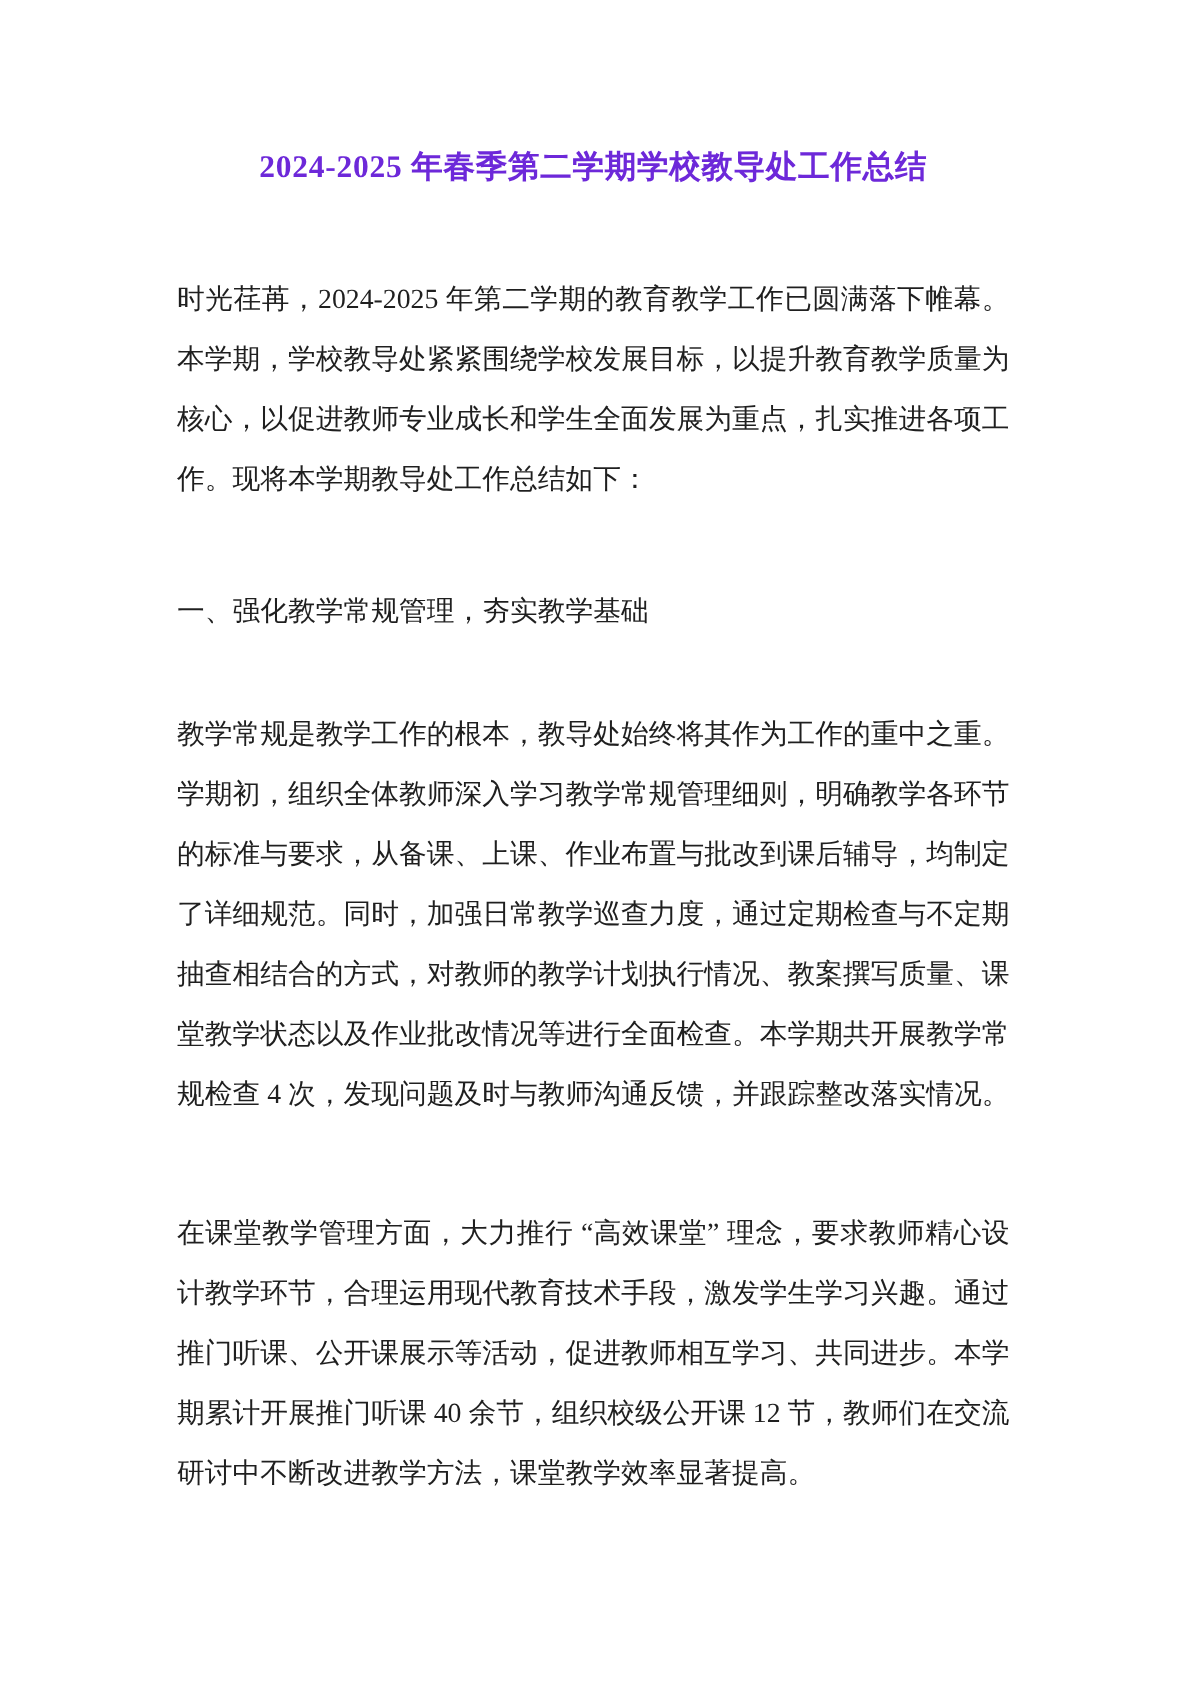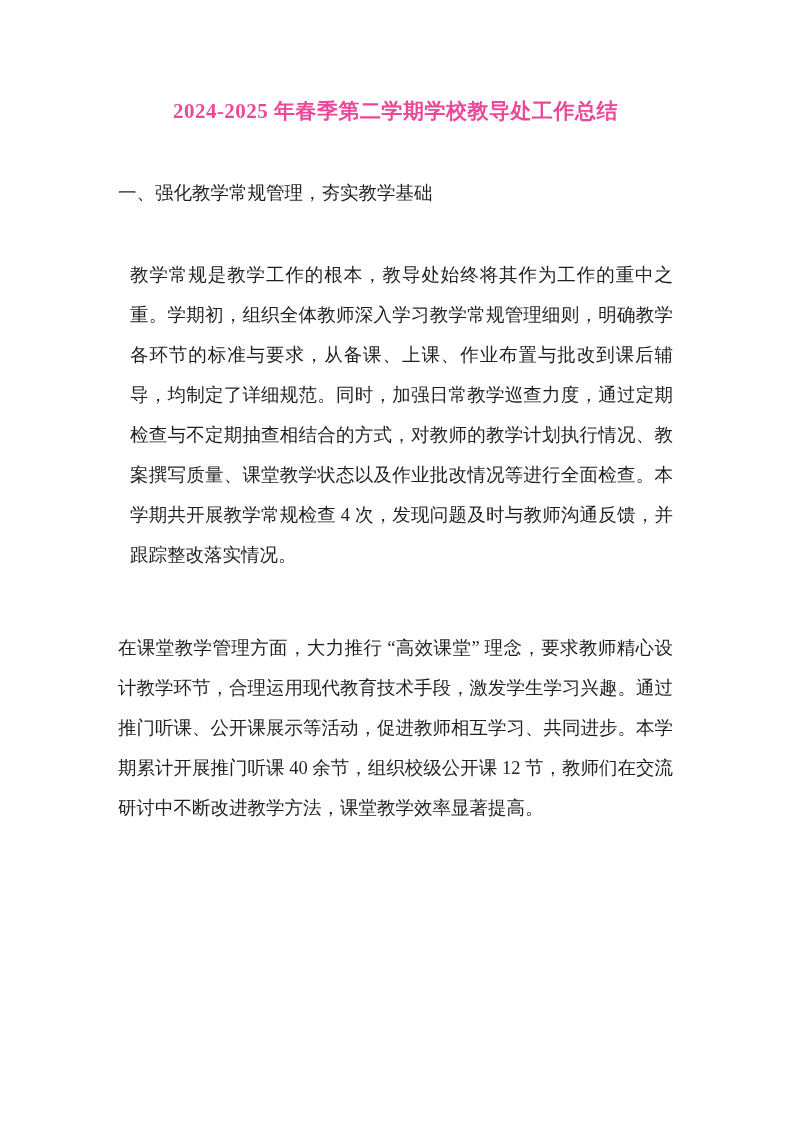--- a/index.html
+++ b/index.html
@@ -17,40 +17,41 @@
     overflow: hidden;
     font-family: "Liberation Serif", "DejaVu Serif", serif;
     color: #1f1f1f;
   }
   .doc-title {
     margin: 0;
     font-size: 21px;
     line-height: 28px;
     font-weight: bold;
     text-align: center;
-    color: #ec4899;
+    color: #6d28d9;
     letter-spacing: 0.5px;
   }
   .para {
     font-size: 18.5px;
     line-height: 40px;
     text-align: justify;
     color: #1f1f1f;
     margin: 0;
   }
   .para-intro      { margin-top: 55px; }
   .section-heading { margin-top: 48px; text-align: left; }
-  .para-routine    { margin-top: 42px; margin-left: 12px; }
+  .para-routine    { margin-top: 42px; }
   .para-classroom  { margin-top: 53px; }
 </style>
 </head>
 <body>
 
 <div class="page">
   <h1 class="doc-title">2024-2025 年春季第二学期学校教导处工作总结</h1>
 
+  <p class="para para-intro">时光荏苒，2024-2025 年第二学期的教育教学工作已圆满落下帷幕。本学期，学校教导处紧紧围绕学校发展目标，以提升教育教学质量为核心，以促进教师专业成长和学生全面发展为重点，扎实推进各项工作。现将本学期教导处工作总结如下：</p>
 
   <p class="para section-heading">一、强化教学常规管理，夯实教学基础</p>
 
   <p class="para para-routine">教学常规是教学工作的根本，教导处始终将其作为工作的重中之重。学期初，组织全体教师深入学习教学常规管理细则，明确教学各环节的标准与要求，从备课、上课、作业布置与批改到课后辅导，均制定了详细规范。同时，加强日常教学巡查力度，通过定期检查与不定期抽查相结合的方式，对教师的教学计划执行情况、教案撰写质量、课堂教学状态以及作业批改情况等进行全面检查。本学期共开展教学常规检查 4 次，发现问题及时与教师沟通反馈，并跟踪整改落实情况。</p>
 
   <p class="para para-classroom">在课堂教学管理方面，大力推行 “高效课堂” 理念，要求教师精心设计教学环节，合理运用现代教育技术手段，激发学生学习兴趣。通过推门听课、公开课展示等活动，促进教师相互学习、共同进步。本学期累计开展推门听课 40 余节，组织校级公开课 12 节，教师们在交流研讨中不断改进教学方法，课堂教学效率显著提高。</p>
 </div>
 
 </body></html>

